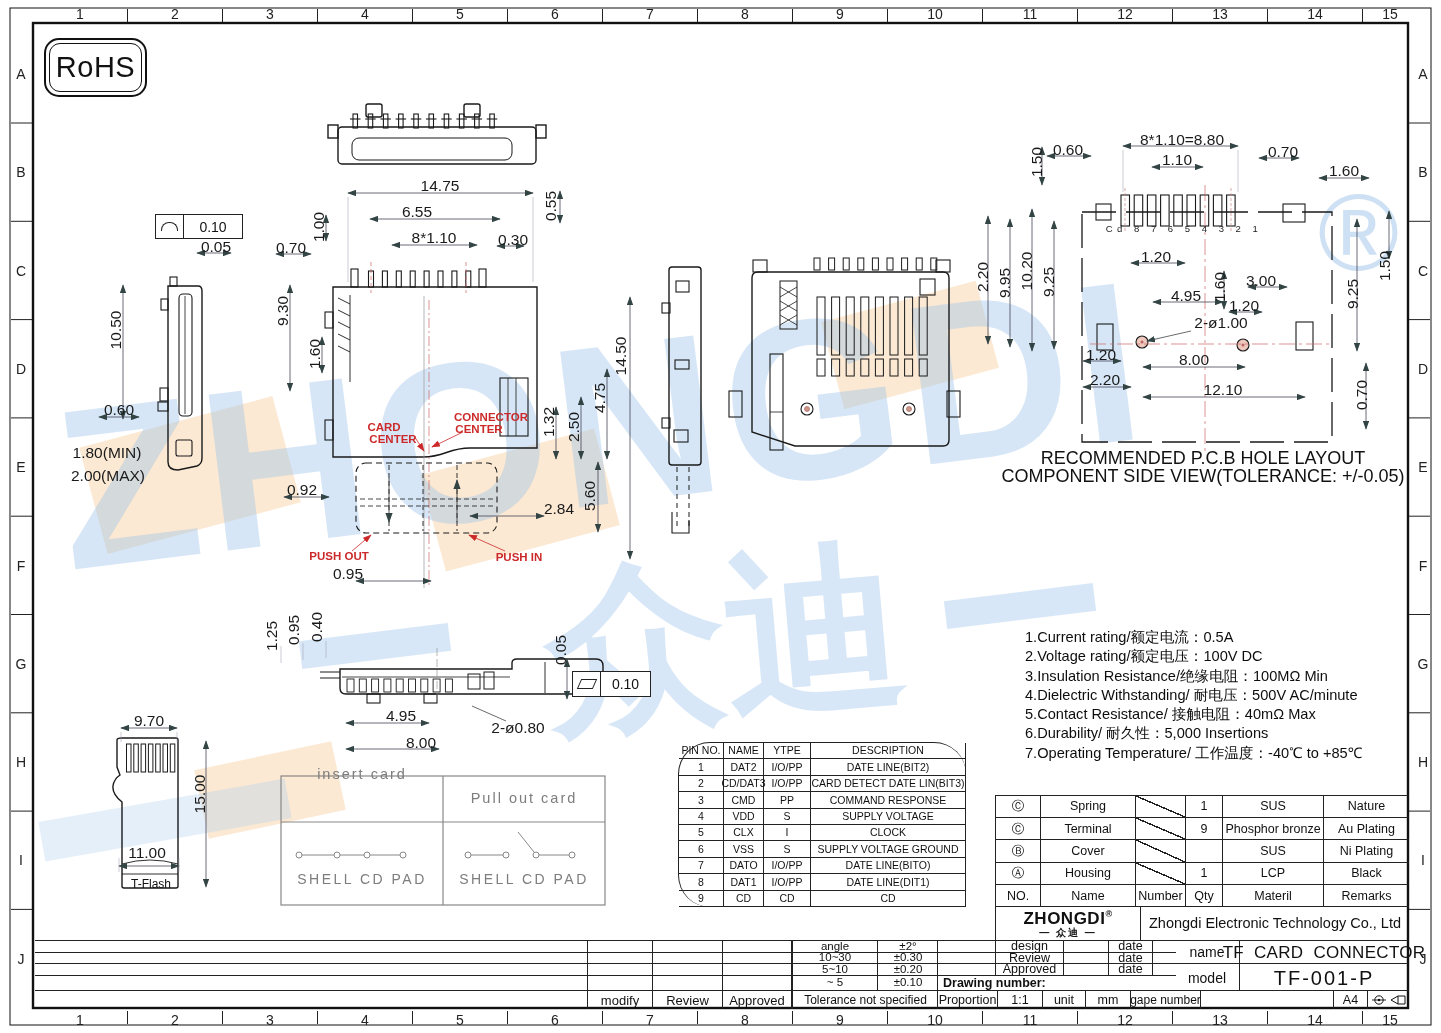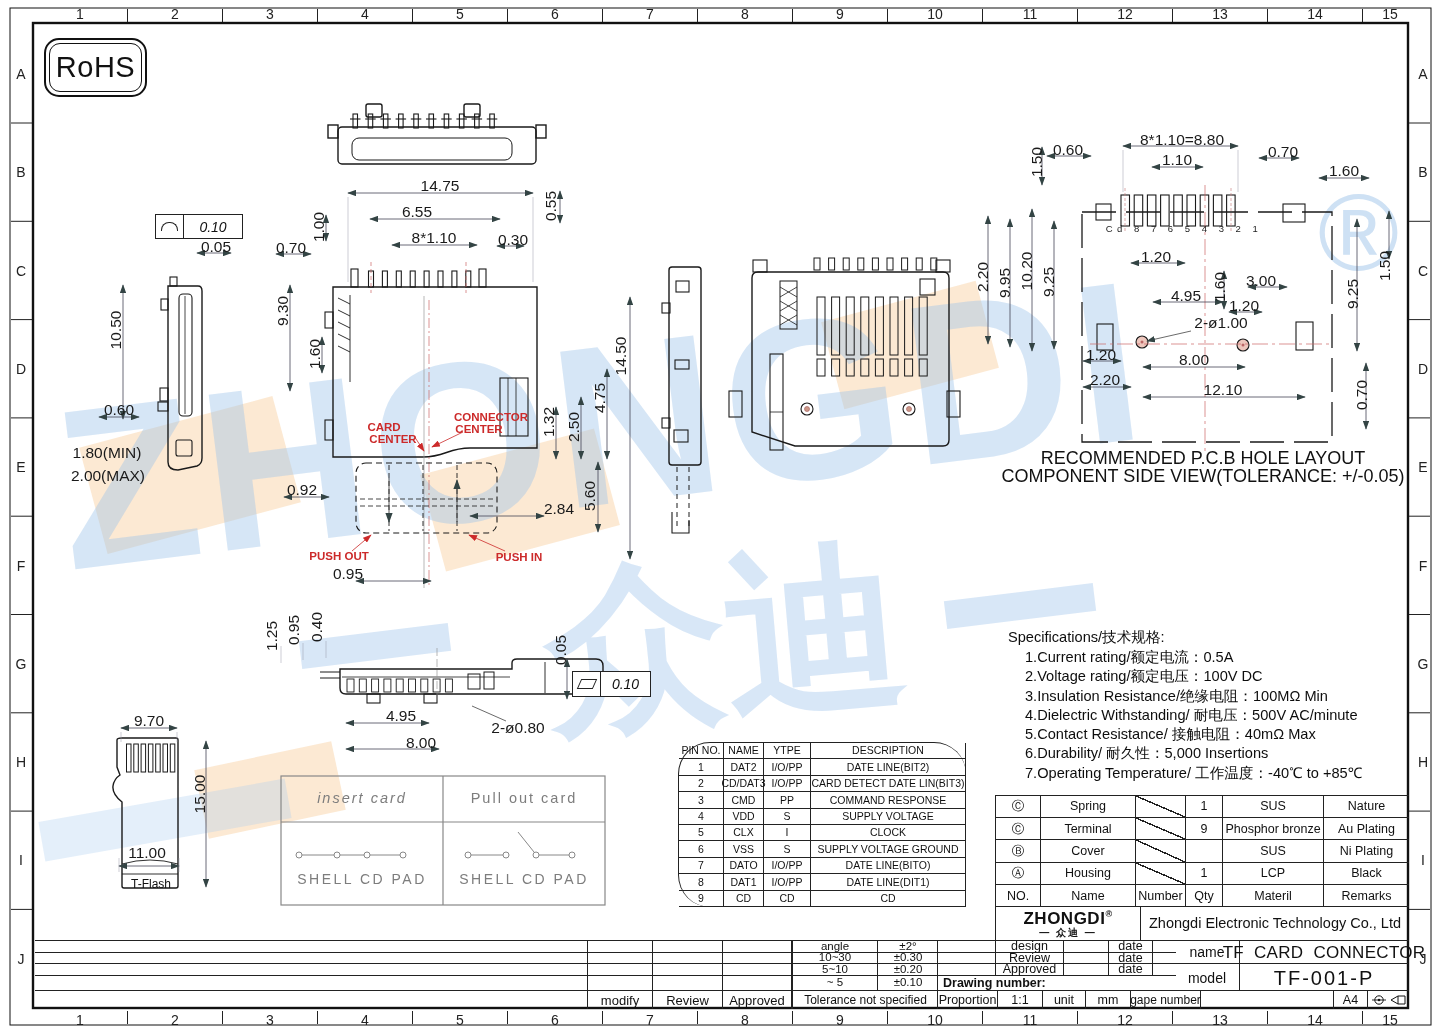--- a/index.html
+++ b/index.html
@@ -21,21 +21,21 @@
   .dim{position:absolute;font-size:15.5px;color:#1a1a1a;white-space:nowrap;
        transform:translate(-50%,-50%);line-height:1;}
   .dim.v{transform:translate(-50%,-50%) rotate(-90deg);}
   .dim.red{color:#cc2a2a;font-weight:700;font-size:11.5px;}
   .grid-label{position:absolute;font-size:14px;color:#222;transform:translate(-50%,-50%);z-index:3;}
   .flabel{position:absolute;transform:translate(-50%,-50%);white-space:nowrap;z-index:4;}
   
   .feat{position:absolute;display:flex;border:1.3px solid #222;background:#fff;z-index:4;
         font-size:14px;align-items:stretch;}
   .feat .sym{width:27px;border-right:1.3px solid #222;display:flex;align-items:center;justify-content:center;}
-  .feat .val{flex:1;display:flex;align-items:center;justify-content:center;padding:0 5px;font-style:italic;}
+  .feat .val{flex:1;display:flex;align-items:center;justify-content:center;padding:0 5px;}
   .dome{width:15px;height:8px;border:1.6px solid #222;border-bottom:none;border-radius:8px 8px 0 0;}
   .pgram{width:14px;height:8px;border:1.6px solid #222;transform:skewX(-24deg);}
   
   #rohs{position:absolute;left:44px;top:38px;width:99px;height:55px;border:2px solid #111;
         border-radius:15px;display:flex;align-items:center;justify-content:center;z-index:3;}
   #rohs .inner{position:absolute;inset:3px;border:1.5px solid #111;border-radius:11px;}
   #rohs span{font-size:29px;letter-spacing:0.5px;color:#111;}
   
   .tbl{position:absolute;display:grid;z-index:3;background:transparent;}
   .tbl .cell{border-right:1px solid #222;border-bottom:1px solid #222;display:flex;
@@ -473,27 +473,26 @@
     <span class="sym">
         <i class="pgram"></i>
       </span>
     <span class="val">0.10</span>
   </div>
 
   <span class="flabel pcb-cap" style="left:1203px;top:458px;">RECOMMENDED P.C.B HOLE LAYOUT</span>
   <span class="flabel pcb-cap" style="left:1203px;top:476px;">COMPONENT SIDE VIEW(TOLERANCE: +/-0.05)</span>
   <span class="flabel pin-nums" style="left:1184px;top:228px;">Cd 8 7 6 5 4 3 2 1</span>
   <span class="flabel tflash" style="left:145px;top:884px;">T-Flash</span>
-  <span class="flabel sw sw-title" style="left:362px;top:798px;font-style:italic;">insert card</span>
+  <span class="flabel sw sw-title" style="left:362px;top:774px;">insert card</span>
   <span class="flabel sw sw-title" style="left:524px;top:798px;">Pull out card</span>
   <span class="flabel sw sw-contacts" style="left:362px;top:879px;">SHELL  CD  PAD</span>
   <span class="flabel sw sw-contacts" style="left:524px;top:879px;">SHELL  CD  PAD</span>
 
   <div id="specs">
-    <div class="title">Specifications/技术规格:</div>
   <div class="item">1.Current rating/额定电流：0.5A</div>
       <div class="item">2.Voltage rating/额定电压：100V DC</div>
       <div class="item">3.Insulation Resistance/绝缘电阻：100MΩ Min</div>
       <div class="item">4.Dielectric Withstanding/ 耐电压：500V AC/minute</div>
       <div class="item">5.Contact Resistance/ 接触电阻：40mΩ  Max</div>
       <div class="item">6.Durability/ 耐久性：5,000 Insertions</div>
       <div class="item">7.Operating Temperature/ 工作温度：-40℃  to +85℃</div>
     </div>
 
   <div id="pin-table" class="tbl">

